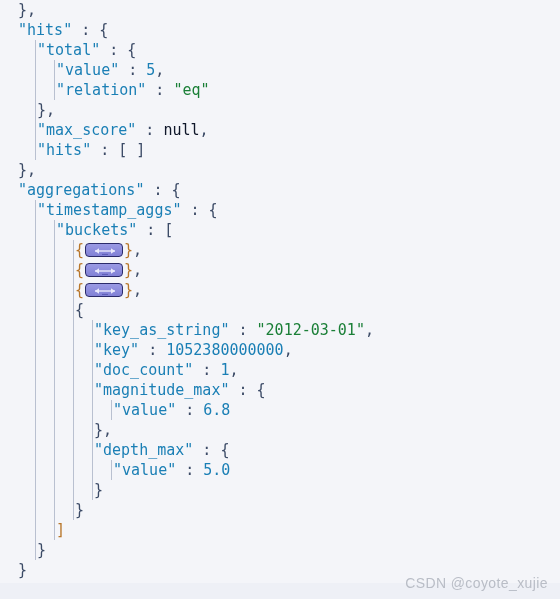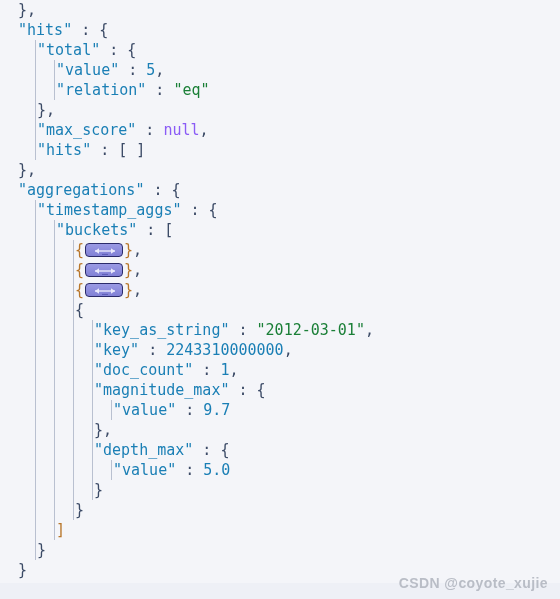--- a/index.html
+++ b/index.html
@@ -42,21 +42,21 @@
     font-family: "DejaVu Sans Mono", "Liberation Mono", monospace;
     font-size: 15px;
     letter-spacing: 0px;
   }
 
   
   .tok-punct   { color: #3b4a66; }          
   .tok-key     { color: #1a7fb5; }          
   .tok-str     { color: #1a7f37; }          
   .tok-num     { color: #1a7fb5; }          
-  .tok-null    { color: #8b5cf6; }          
+  .tok-null    { color: #0f172a; }          
   .tok-brace-f { color: #b8762a; }          
   .tok-bracket { color: #b8762a; }          
 
   
   .guide {
     position: absolute;
     width: 1px;
     background: #b9c0d0;
   }
 
@@ -79,21 +79,20 @@
   
   #watermark {
     position: absolute;
     right: 12px;
     bottom: 8px;
     font-family: "Liberation Sans", sans-serif;
     font-size: 14px;
     color: #b9bdc6;
     letter-spacing: 0.4px;
     user-select: none;
-    font-weight: bold;
   }
 
   
   #bottom-strip {
     position: absolute;
     left: 0;
     bottom: 0;
     width: 560px;
     height: 16px;
     background: #eef0f6;
@@ -137,24 +136,24 @@
             <path d="M12 8.4 L18 8.4" stroke="#5a5ab4" stroke-width="1" fill="none"></path>
           </svg></span><span class="tok-brace-f">}</span><span class="tok-punct">,</span></div>
       <div class="ln" style="top: 280px; padding-left: 75px; box-sizing: border-box;"><span class="tok-brace-f">{</span><span class="fold"><svg width="30" height="10" viewBox="0 0 30 10" aria-hidden="true">
             <path d="M5 5 L25 5" stroke="#e9e9fb" stroke-width="1.4" fill="none"></path>
             <path d="M5 5 L9 2.2 L9 7.8 Z" fill="#e9e9fb"></path>
             <path d="M25 5 L21 2.2 L21 7.8 Z" fill="#e9e9fb"></path>
             <path d="M12 8.4 L18 8.4" stroke="#5a5ab4" stroke-width="1" fill="none"></path>
           </svg></span><span class="tok-brace-f">}</span><span class="tok-punct">,</span></div>
       <div class="ln" style="top: 300px; padding-left: 75px; box-sizing: border-box;"><span class="tok-punct">{</span></div>
       <div class="ln" style="top: 320px; padding-left: 94px; box-sizing: border-box;"><span class="tok-key">"key_as_string"</span><span class="tok-punct"> : </span><span class="tok-str">"2012-03-01"</span><span class="tok-punct">,</span></div>
-      <div class="ln" style="top: 340px; padding-left: 94px; box-sizing: border-box;"><span class="tok-key">"key"</span><span class="tok-punct"> : </span><span class="tok-num">2243310000000</span><span class="tok-punct">,</span></div>
+      <div class="ln" style="top: 340px; padding-left: 94px; box-sizing: border-box;"><span class="tok-key">"key"</span><span class="tok-punct"> : </span><span class="tok-num">1052380000000</span><span class="tok-punct">,</span></div>
       <div class="ln" style="top: 360px; padding-left: 94px; box-sizing: border-box;"><span class="tok-key">"doc_count"</span><span class="tok-punct"> : </span><span class="tok-num">1</span><span class="tok-punct">,</span></div>
       <div class="ln" style="top: 380px; padding-left: 94px; box-sizing: border-box;"><span class="tok-key">"magnitude_max"</span><span class="tok-punct"> : {</span></div>
-      <div class="ln" style="top: 400px; padding-left: 113px; box-sizing: border-box;"><span class="tok-key">"value"</span><span class="tok-punct"> : </span><span class="tok-num">9.7</span></div>
+      <div class="ln" style="top: 400px; padding-left: 113px; box-sizing: border-box;"><span class="tok-key">"value"</span><span class="tok-punct"> : </span><span class="tok-num">6.8</span></div>
       <div class="ln" style="top: 420px; padding-left: 94px; box-sizing: border-box;"><span class="tok-punct">},</span></div>
       <div class="ln" style="top: 440px; padding-left: 94px; box-sizing: border-box;"><span class="tok-key">"depth_max"</span><span class="tok-punct"> : {</span></div>
       <div class="ln" style="top: 460px; padding-left: 113px; box-sizing: border-box;"><span class="tok-key">"value"</span><span class="tok-punct"> : </span><span class="tok-num">5.0</span></div>
       <div class="ln" style="top: 480px; padding-left: 94px; box-sizing: border-box;"><span class="tok-punct">}</span></div>
       <div class="ln" style="top: 500px; padding-left: 75px; box-sizing: border-box;"><span class="tok-punct">}</span></div>
       <div class="ln" style="top: 520px; padding-left: 56px; box-sizing: border-box;"><span class="tok-bracket">]</span></div>
       <div class="ln" style="top: 540px; padding-left: 37px; box-sizing: border-box;"><span class="tok-punct">}</span></div>
       <div class="ln" style="top: 560px; padding-left: 18px; box-sizing: border-box;"><span class="tok-punct">}</span></div>
     </div>
   <div id="bottom-strip"></div>

